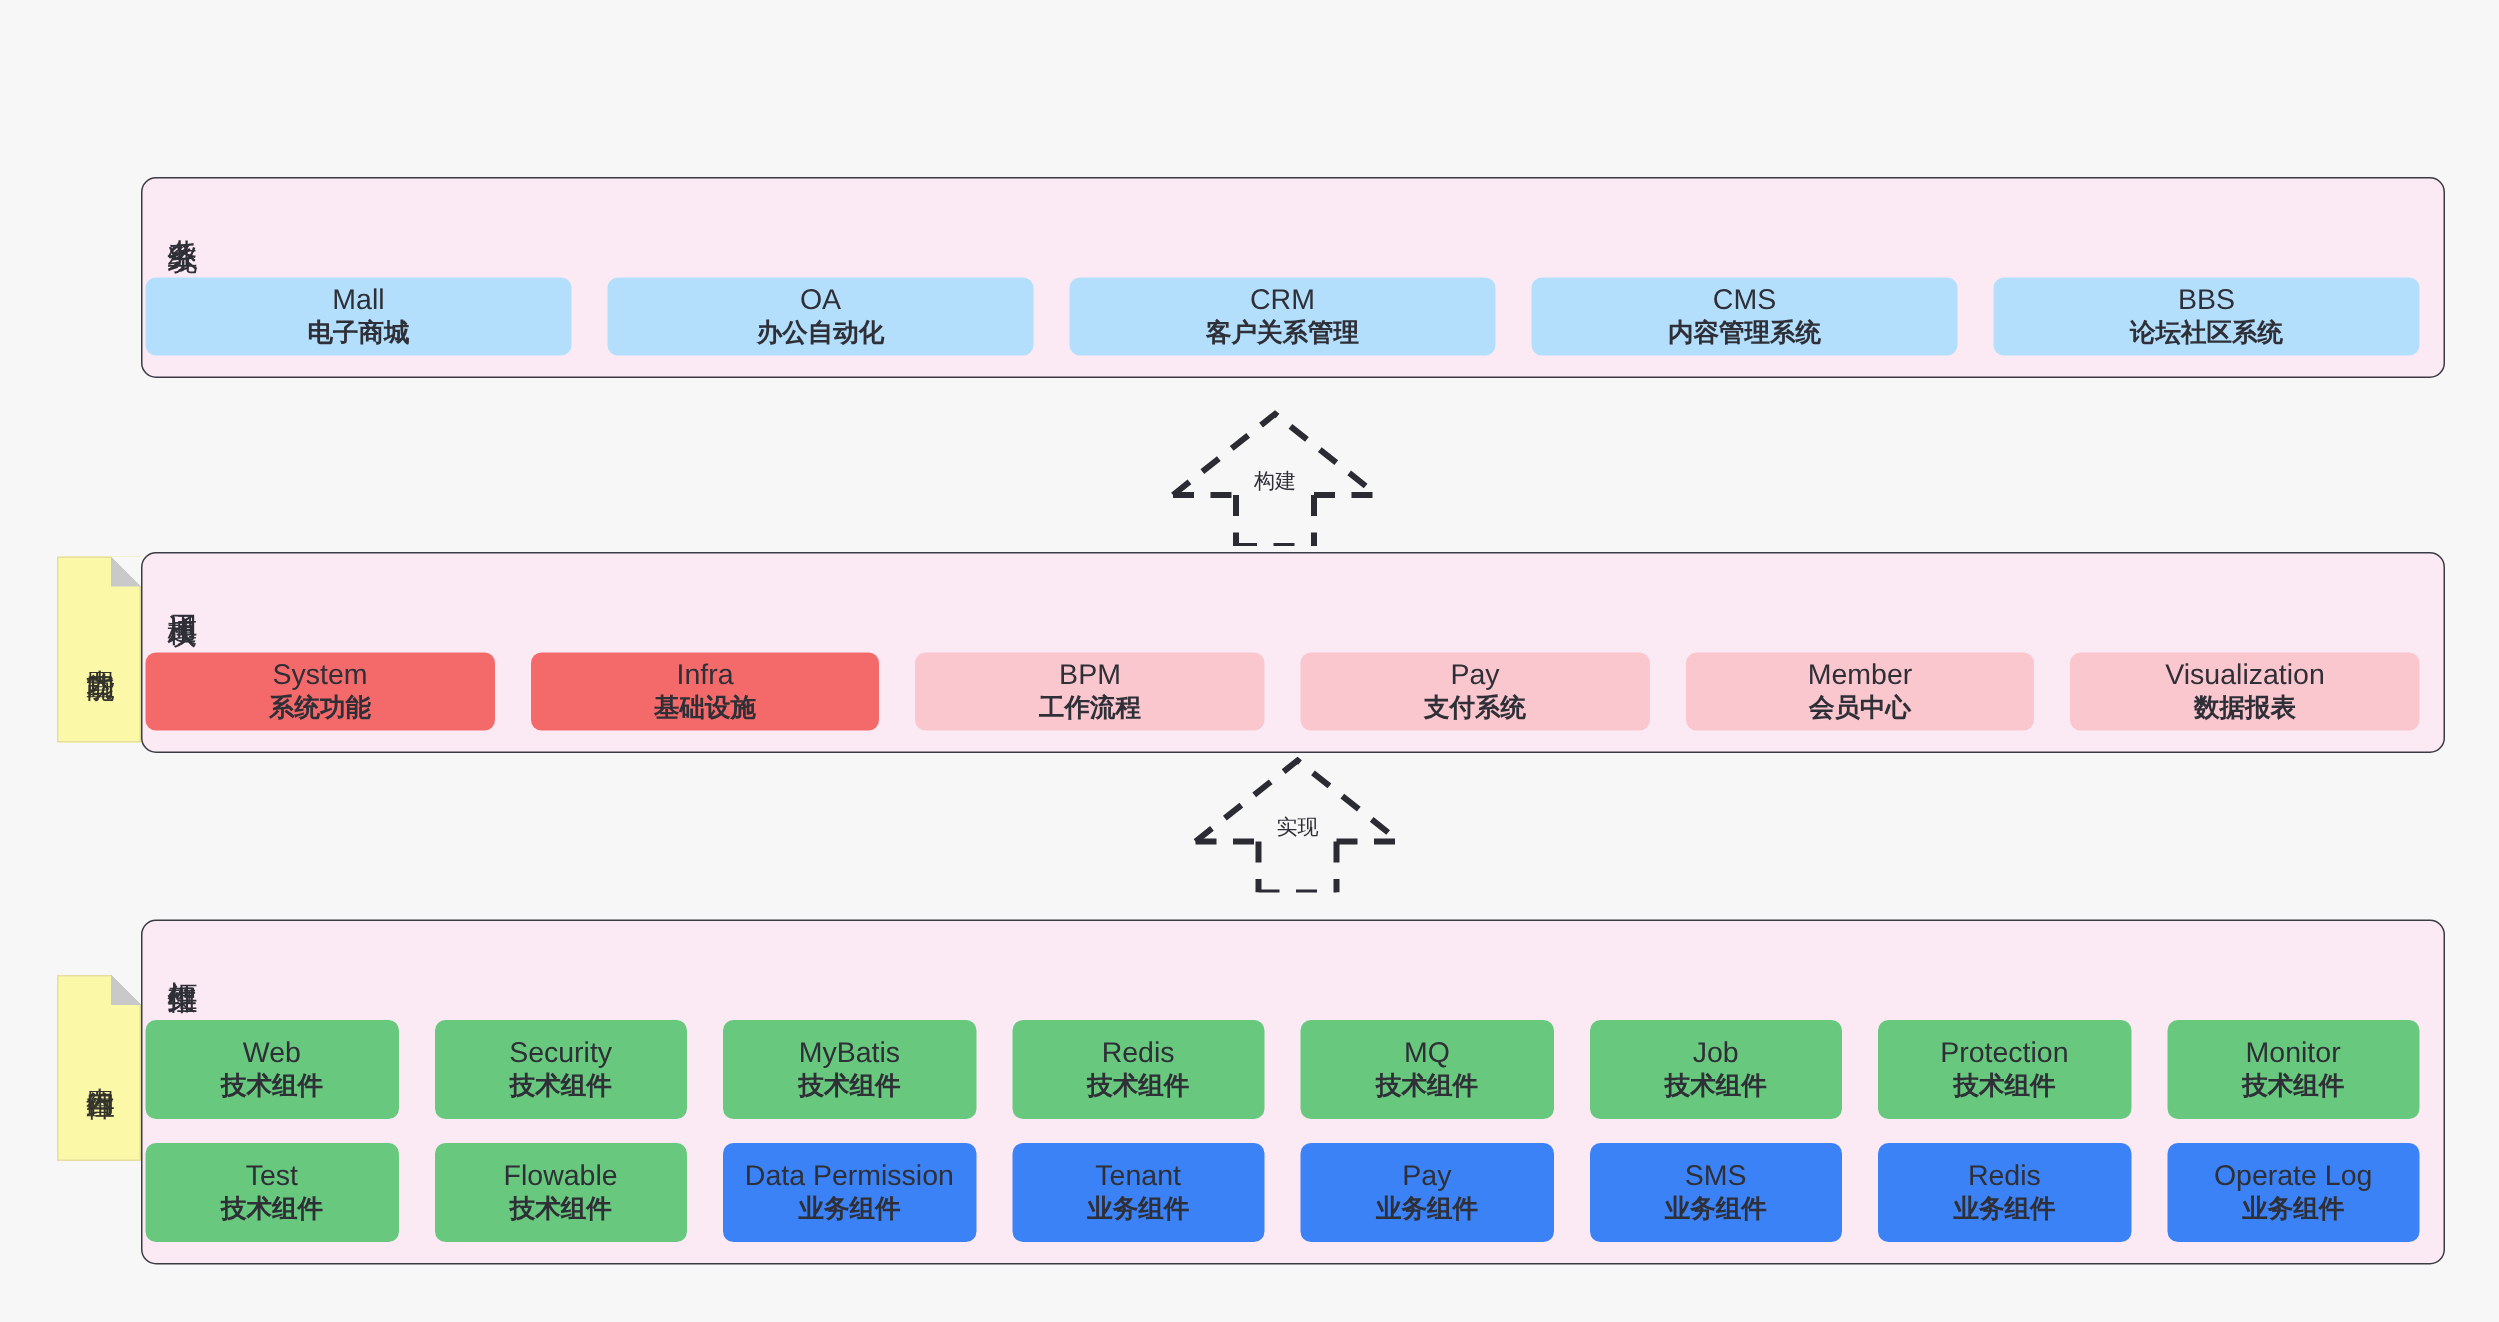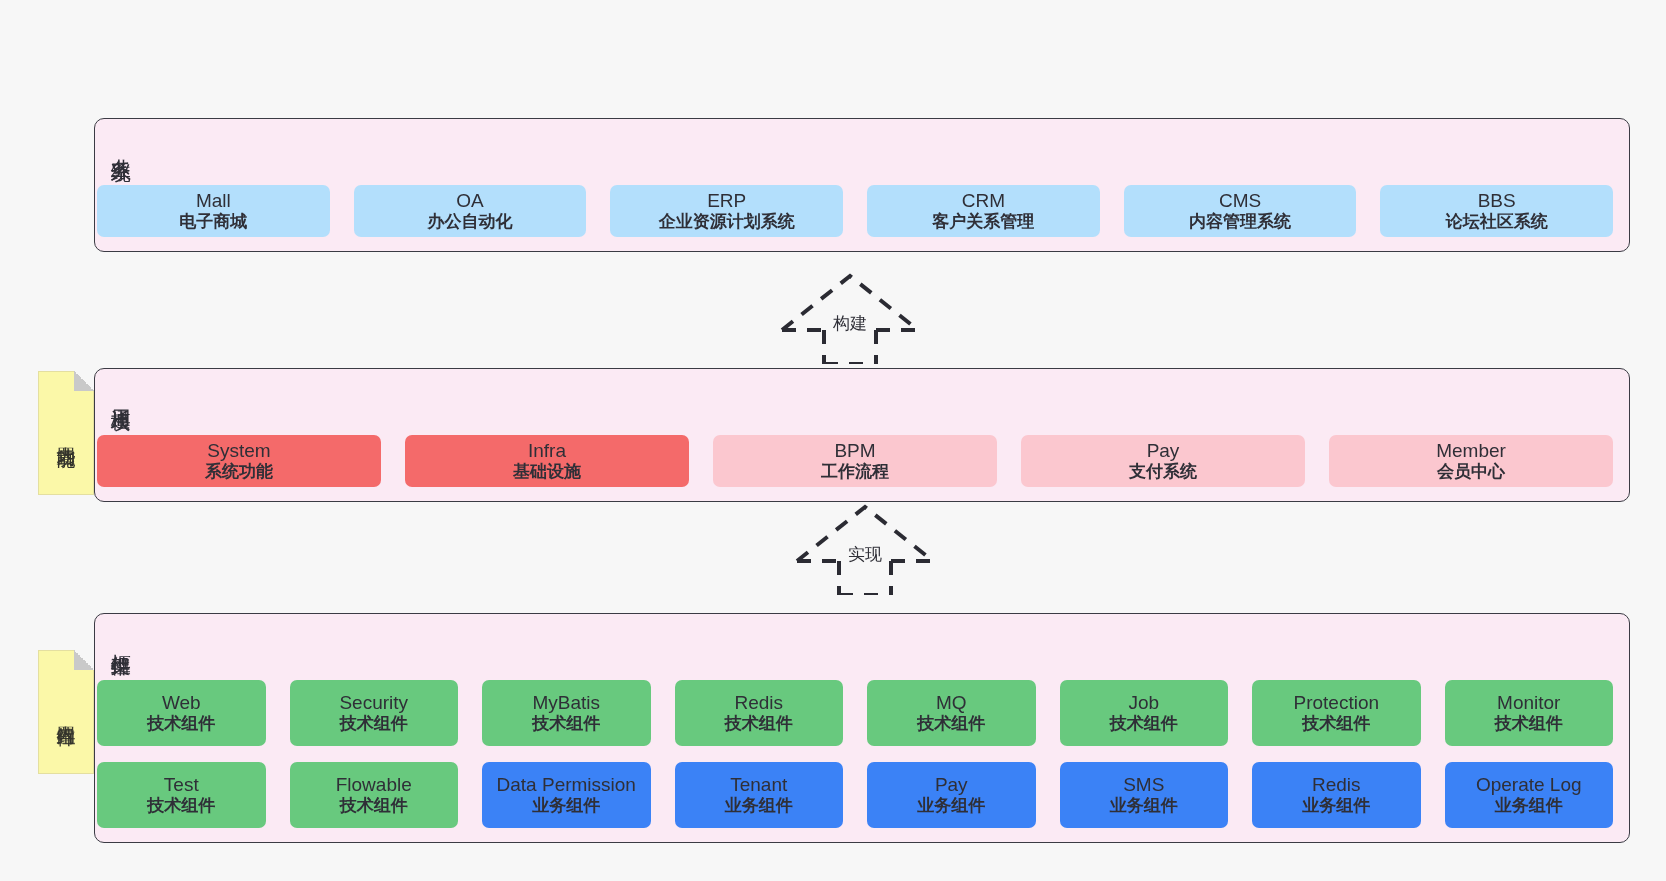--- a/index.html
+++ b/index.html
@@ -101,21 +101,21 @@
     position: absolute;
     width: 180px;
     height: 96px;
   }
   .gen-arrow svg { display: block; width: 180px; height: 96px; }
   .gen-arrow .gen-label {
     position: absolute;
     left: 50%;
     transform: translateX(-50%);
     top: 44px;
-    font-size: 17px;
+    font-size: 14px;
     color: #2f2f37;
     background: transparent;
     white-space: nowrap;
   }
 </style>
 </head>
 <body>
 
 <div id="canvas">
 
@@ -123,24 +123,20 @@
     <div class="band-label">业务系统</div>
     <div class="band-body">
       <div class="row" id="row-business">
           <div class="cell c-blue">
             <div class="t1">Mall</div>
             <div class="t2">电子商城</div>
           </div>
           <div class="cell c-blue">
             <div class="t1">OA</div>
             <div class="t2">办公自动化</div>
-          </div>
-          <div class="cell c-blue">
-            <div class="t1">ERP</div>
-            <div class="t2">企业资源计划系统</div>
           </div>
           <div class="cell c-blue">
             <div class="t1">CRM</div>
             <div class="t2">客户关系管理</div>
           </div>
           <div class="cell c-blue">
             <div class="t1">CMS</div>
             <div class="t2">内容管理系统</div>
           </div>
           <div class="cell c-blue">
@@ -183,20 +179,24 @@
             <div class="t2">工作流程</div>
           </div>
           <div class="cell c-pink">
             <div class="t1">Pay</div>
             <div class="t2">支付系统</div>
           </div>
           <div class="cell c-pink">
             <div class="t1">Member</div>
             <div class="t2">会员中心</div>
           </div>
+          <div class="cell c-pink">
+            <div class="t1">Visualization</div>
+            <div class="t2">数据报表</div>
+          </div>
         </div>
     </div>
   </div>
 
   <div class="gen-arrow" style="left:775px; top:499px;">
     <svg viewBox="0 0 180 96" xmlns="http://www.w3.org/2000/svg">
       <path d="M 22 62 L 90 8 L 158 62" fill="none" stroke="#2b2b33" stroke-width="4" stroke-dasharray="14,11" stroke-linecap="butt"></path>
       <path d="M 64 62 L 64 96 M 116 62 L 116 96 M 64 96 L 116 96" fill="none" stroke="#2b2b33" stroke-width="4" stroke-dasharray="14,11"></path>
       <path d="M 22 62 L 64 62 M 116 62 L 158 62" fill="none" stroke="#2b2b33" stroke-width="4" stroke-dasharray="14,11"></path>
     </svg>

